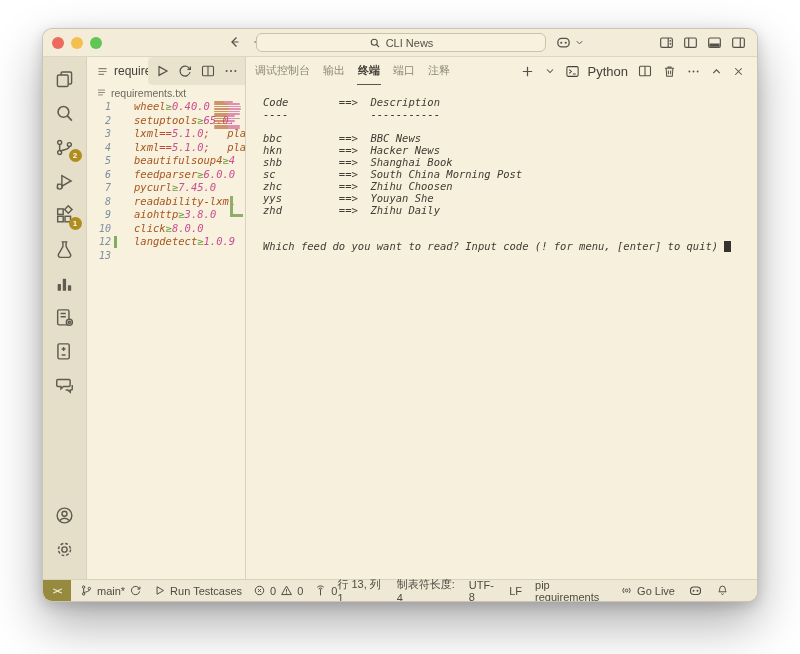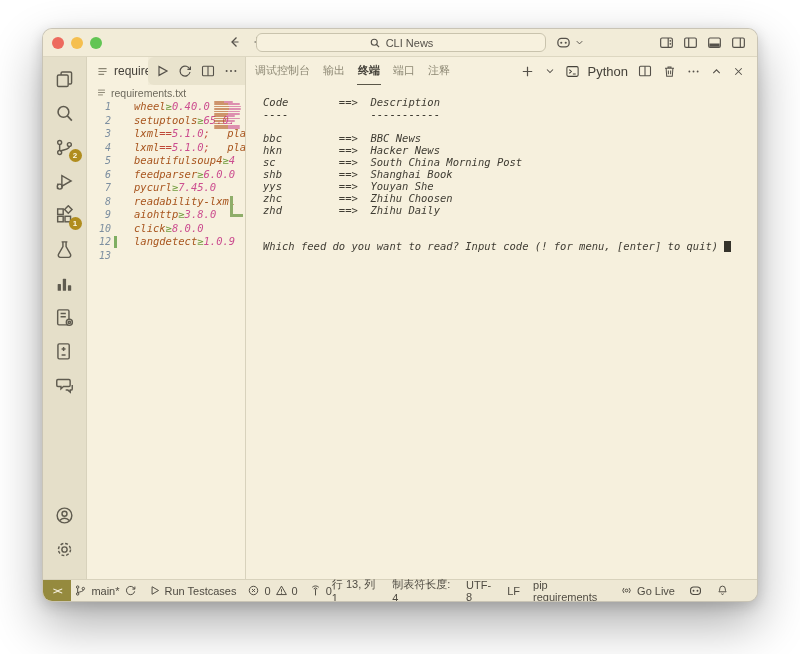--- a/index.html
+++ b/index.html
@@ -91,21 +91,21 @@
   .prompt-line { height:12px; line-height:12px; white-space:pre; margin-top:12px; }
   .cursor { display:inline-block; width:6.5px; height:11px; background:#35332b;
             vertical-align:-2px; }
 
   
   .statusbar { height:22px; flex:0 0 22px; background:#eee8d4; border-top:1px solid #d8d2bc;
                display:flex; align-items:center; font-size:11px; color:#4f4b42; }
   .remote-box { width:30px; height:100%; background:#958a3e; color:#f6f0dd;
                 display:flex; align-items:center; justify-content:center;
                 font-size:9px; font-weight:bold; letter-spacing:-1px; }
-  .sb-left { display:flex; align-items:center; gap:11px; padding-left:3px; }
+  .sb-left { display:flex; align-items:center; gap:11px; padding-left:9px; }
   .sb-right { margin-left:auto; display:flex; align-items:center; gap:13px; padding-right:28px; }
   .sb-group { display:flex; align-items:center; gap:4px; white-space:nowrap; }
 </style>
 </head>
 <body>
 
 <div class="page">
   <div class="window">
 
     <div class="titlebar">
@@ -409,24 +409,24 @@
             </span>
           </div>
         </div>
         <div class="terminal">
           <div>
               <div class="tline">Code        ==&gt;  Description</div>
               <div class="tline">----             -----------</div>
               <div class="tline"> </div>
               <div class="tline">bbc         ==&gt;  BBC News</div>
               <div class="tline">hkn         ==&gt;  Hacker News</div>
+              <div class="tline">shb         ==&gt;  Shanghai Book</div>
               <div class="tline">sc          ==&gt;  South China Morning Post</div>
-              <div class="tline">shb         ==&gt;  Shanghai Book</div>
+              <div class="tline">zhc         ==&gt;  Zhihu Choosen</div>
               <div class="tline">yys         ==&gt;  Youyan She</div>
-              <div class="tline">zhc         ==&gt;  Zhihu Choosen</div>
               <div class="tline">zhd         ==&gt;  Zhihu Daily</div>
               <div class="tline"> </div>
             </div>
           <div class="prompt-line"><span>Which feed do you want to read? Input code (! for menu, [enter] to quit) </span><span class="cursor"></span></div>
         </div>
       </div>
     </div>
 
     <div class="statusbar">
       <div class="remote-box">&gt;&lt;</div>

